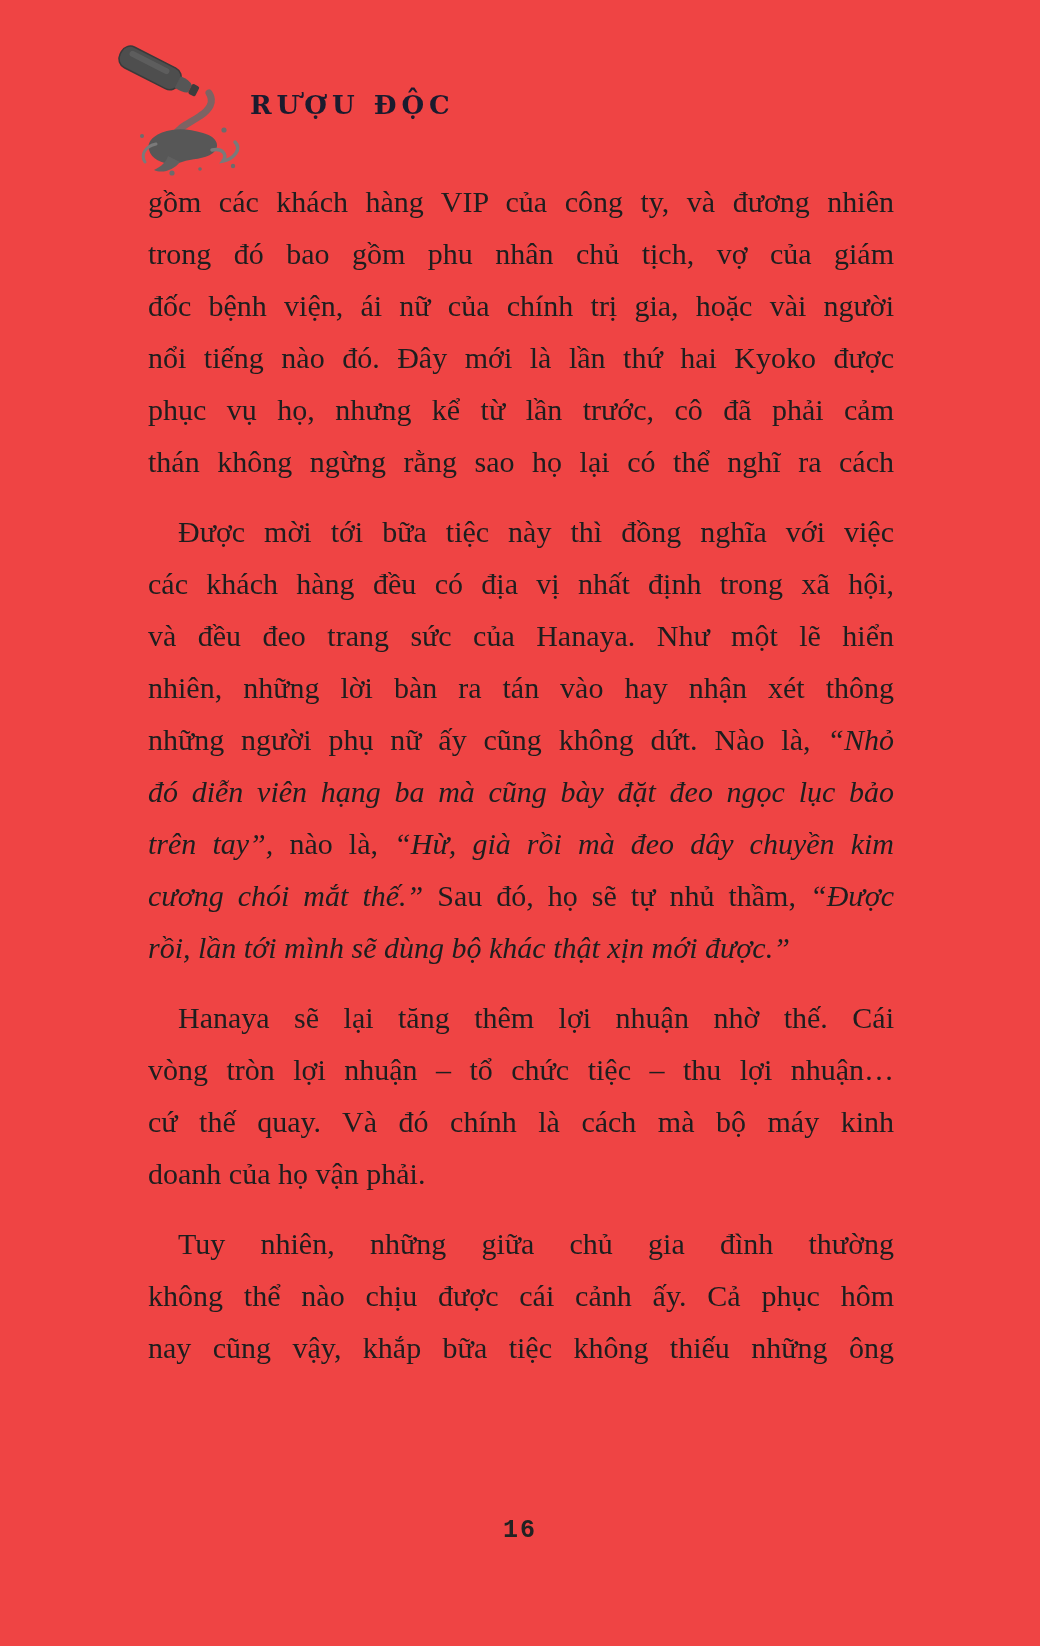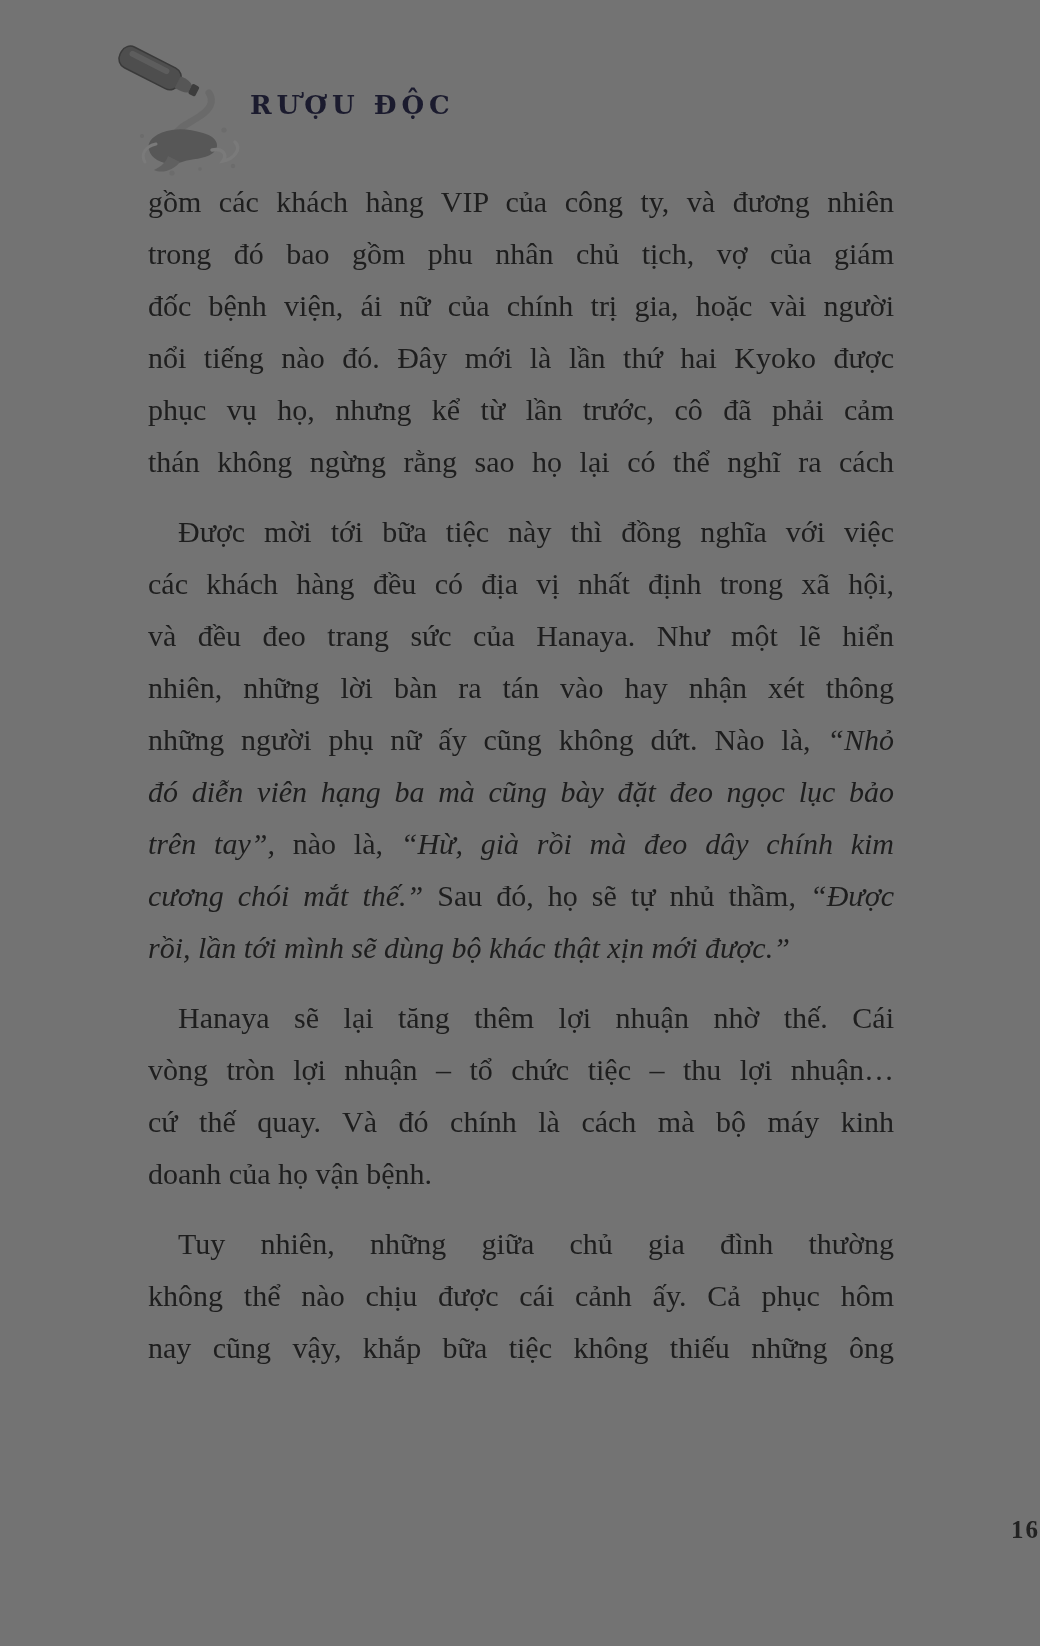--- a/index.html
+++ b/index.html
@@ -1,19 +1,19 @@
 <!DOCTYPE html>
 <html><head>
 <meta charset="utf-8">
 <style>
   html,body{margin:0;padding:0;background:#e8e8e8;}
   .page{
     position:relative;
     width:1040px;height:1646px;
-    background:#737373;
+    background:#ef4444;
     font-family:"Liberation Serif", serif;
     overflow:hidden;
   }
   
   .header{position:absolute;left:0;top:0;width:100%;height:180px;}
   .logo{position:absolute;left:112px;top:44px;width:150px;height:135px;}
   .book-title{
     position:absolute;left:250px;top:90px;
     font-family:"DejaVu Serif", serif;
     font-size:26px;font-weight:bold;
@@ -30,22 +30,22 @@
     text-align:justify;
     text-align-last:justify;
     -moz-text-align-last:justify;
   }
   .line.no-just{text-align-last:left;-moz-text-align-last:left;}
   .line.indent{text-indent:30px;}
   .it{font-style:italic;}
   
   .page-number{
     position:absolute;left:0;top:1516px;width:100%;
-    text-align:right;
-    font-family:Liberation Serif, serif;
+    text-align:center;
+    font-family:Liberation Mono, monospace;
     font-size:25px;font-weight:bold;
     letter-spacing:2px;
     color:#222222;
   }
 </style>
 </head>
 <body>
 
 <div class="page">
 
@@ -88,29 +88,29 @@
         <div class="line"><span>phục vụ họ, nhưng kể từ lần trước, cô đã phải cảm</span></div>
         <div class="line"><span>thán không ngừng rằng sao họ lại có thể nghĩ ra cách</span></div>
       </div>
       <div class="para">
         <div class="line indent"><span>Được mời tới bữa tiệc này thì đồng nghĩa với việc</span></div>
         <div class="line"><span>các khách hàng đều có địa vị nhất định trong xã hội,</span></div>
         <div class="line"><span>và đều đeo trang sức của Hanaya. Như một lẽ hiển</span></div>
         <div class="line"><span>nhiên, những lời bàn ra tán vào hay nhận xét thông</span></div>
         <div class="line"><span>những người phụ nữ ấy cũng không dứt. Nào là, </span><span class="it">“Nhỏ</span></div>
         <div class="line"><span class="it">đó diễn viên hạng ba mà cũng bày đặt đeo ngọc lục bảo</span></div>
-        <div class="line"><span class="it">trên tay”,</span><span> nào là, </span><span class="it">“Hừ, già rồi mà đeo dây chính kim</span></div>
+        <div class="line"><span class="it">trên tay”,</span><span> nào là, </span><span class="it">“Hừ, già rồi mà đeo dây chuyền kim</span></div>
         <div class="line"><span class="it">cương chói mắt thế.” </span><span>Sau đó, họ sẽ tự nhủ thầm, </span><span class="it">“Được</span></div>
         <div class="line no-just"><span class="it">rồi, lần tới mình sẽ dùng bộ khác thật xịn mới được.”</span></div>
       </div>
       <div class="para">
         <div class="line indent"><span>Hanaya sẽ lại tăng thêm lợi nhuận nhờ thế. Cái</span></div>
         <div class="line"><span>vòng tròn lợi nhuận – tổ chức tiệc – thu lợi nhuận…</span></div>
         <div class="line"><span>cứ thế quay. Và đó chính là cách mà bộ máy kinh</span></div>
-        <div class="line no-just"><span>doanh của họ vận bệnh.</span></div>
+        <div class="line no-just"><span>doanh của họ vận phải.</span></div>
       </div>
       <div class="para">
         <div class="line indent"><span>Tuy nhiên, những giữa chủ gia đình thường</span></div>
         <div class="line"><span>không thể nào chịu được cái cảnh ấy. Cả phục hôm</span></div>
         <div class="line"><span>nay cũng vậy, khắp bữa tiệc không thiếu những ông</span></div>
       </div>
     </div>
 
   <div class="page-number">16</div>
 

